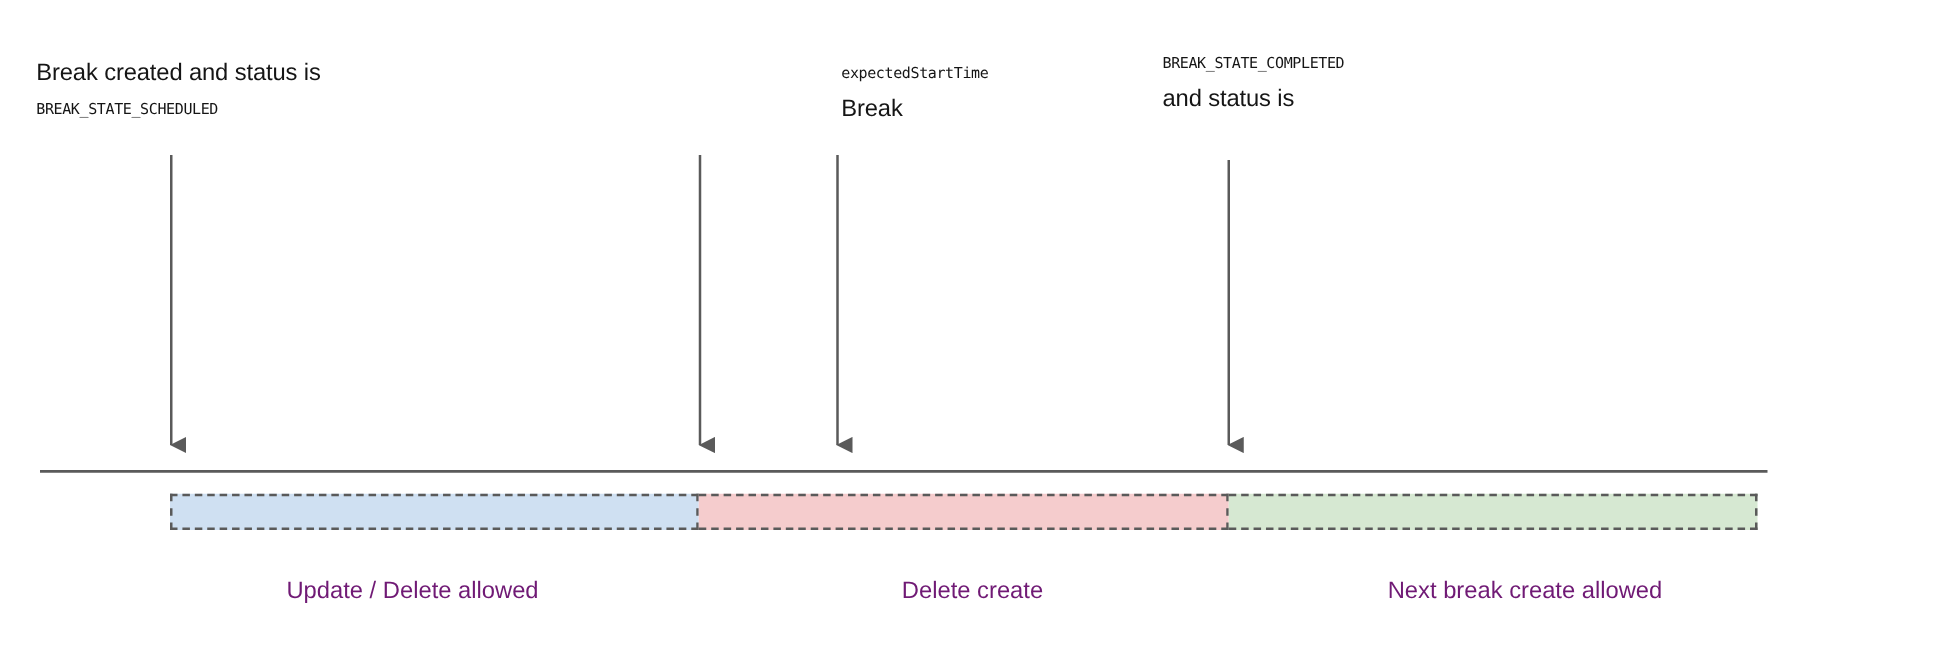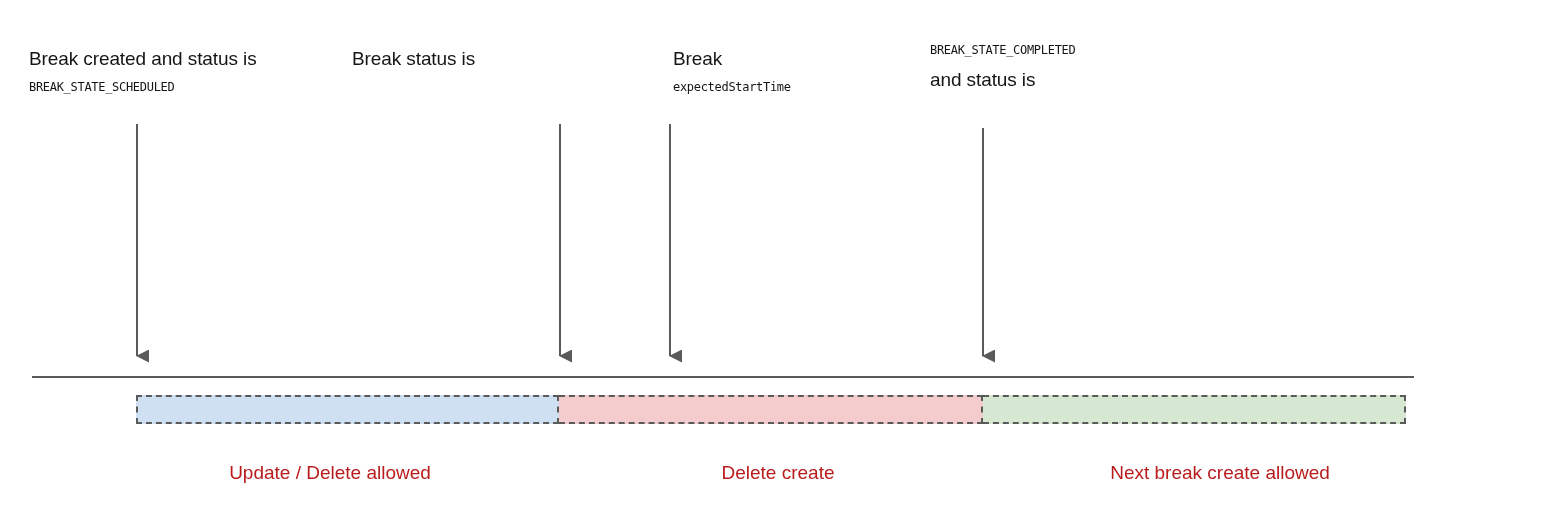--- a/index.html
+++ b/index.html
@@ -69,49 +69,48 @@
     border: 2px dashed #5a5a5a;
   }
   .phase-bar.mid { border-left: none; }
   .phase-bar.last { border-left: none; }
 
   
   .caption {
     position: absolute;
     font-size: 19px;
     line-height: 24px;
-    color: #b91c1c;
+    color: #701a75;
     text-align: center;
     transform: translateX(-50%);
     white-space: nowrap;
     font-family: "Liberation Sans", sans-serif;
   }
 </style>
 </head>
 <body>
 
 <div id="diagram">
 
   <div id="annotations-layer">
       <div class="anno" style="left: 29px; top: 44px;">
         <span class="line plain">Break created and status is</span>
         <span class="line code">BREAK_STATE_SCHEDULED</span>
       </div>
       <svg class="marker" width="30" height="254" style="left: 122px; top: 124px;">
         <line x1="15" y1="0" x2="15" y2="232" stroke="#5a5a5a" stroke-width="2" marker-end="url(#down-head)"></line>
       </svg>
       <div class="anno" style="left: 352px; top: 44px;">
-        <span class="line plain">Break status is</span>
       </div>
       <svg class="marker" width="30" height="254" style="left: 545px; top: 124px;">
         <line x1="15" y1="0" x2="15" y2="232" stroke="#5a5a5a" stroke-width="2" marker-end="url(#down-head)"></line>
       </svg>
       <div class="anno" style="left: 673px; top: 44px;">
+        <span class="line code">expectedStartTime</span>
         <span class="line plain">Break</span>
-        <span class="line code">expectedStartTime</span>
       </div>
       <svg class="marker" width="30" height="254" style="left: 655px; top: 124px;">
         <line x1="15" y1="0" x2="15" y2="232" stroke="#5a5a5a" stroke-width="2" marker-end="url(#down-head)"></line>
       </svg>
       <div class="anno" style="left: 930px; top: 36px;">
         <span class="line code">BREAK_STATE_COMPLETED</span>
         <span class="line plain">and status is</span>
       </div>
       <svg class="marker" width="30" height="250" style="left: 968px; top: 128px;">
         <line x1="15" y1="0" x2="15" y2="228" stroke="#5a5a5a" stroke-width="2" marker-end="url(#down-head)"></line>

